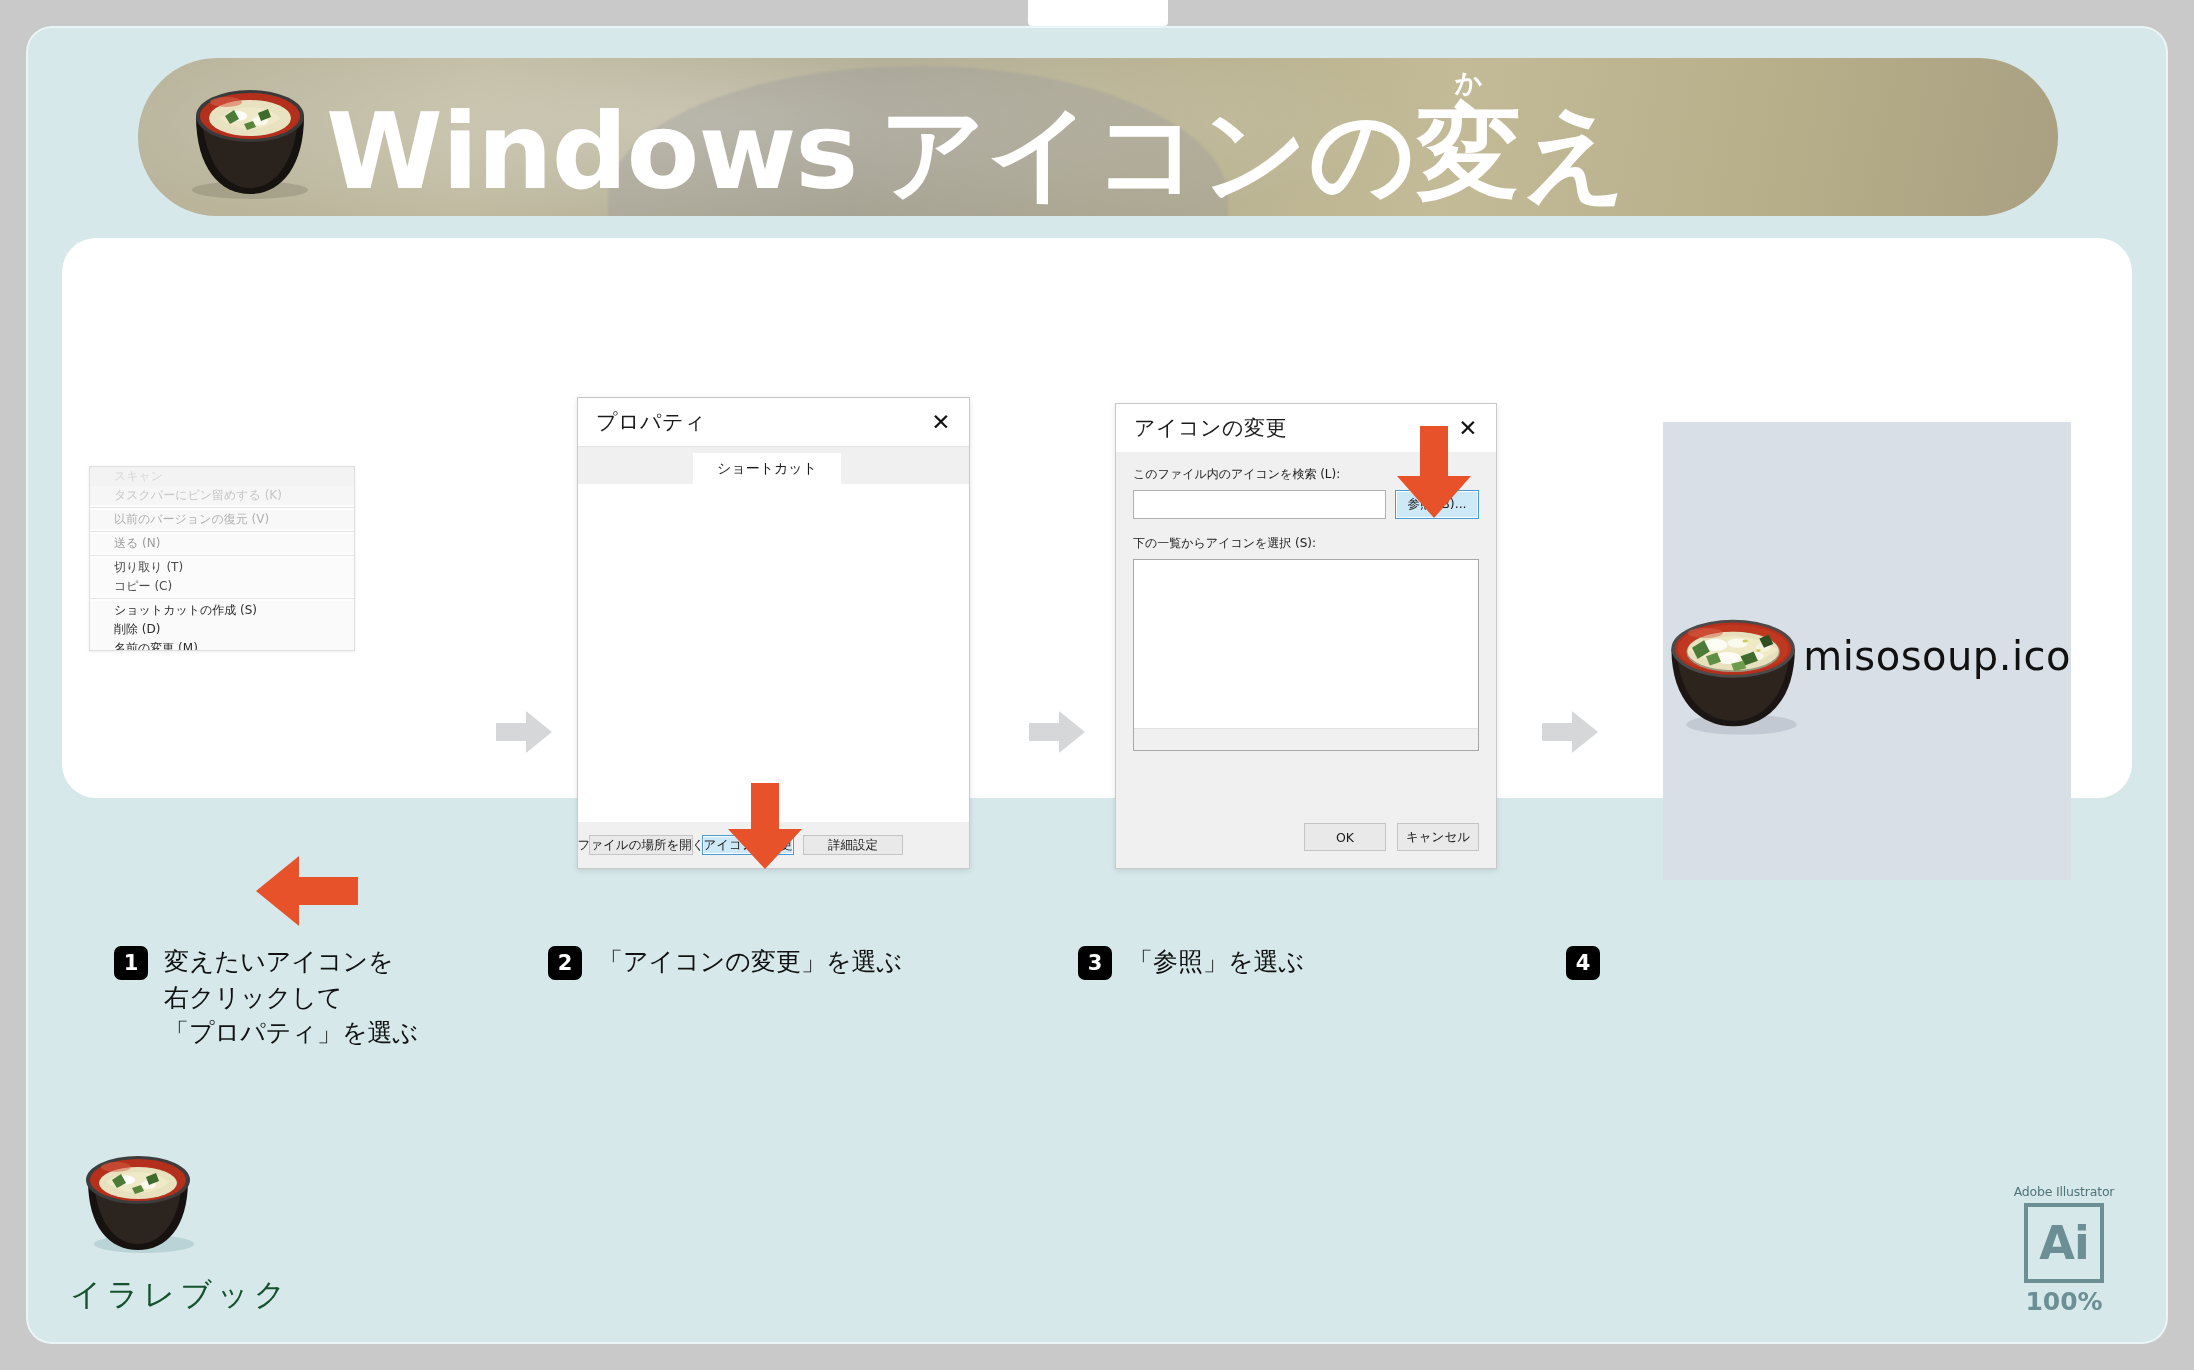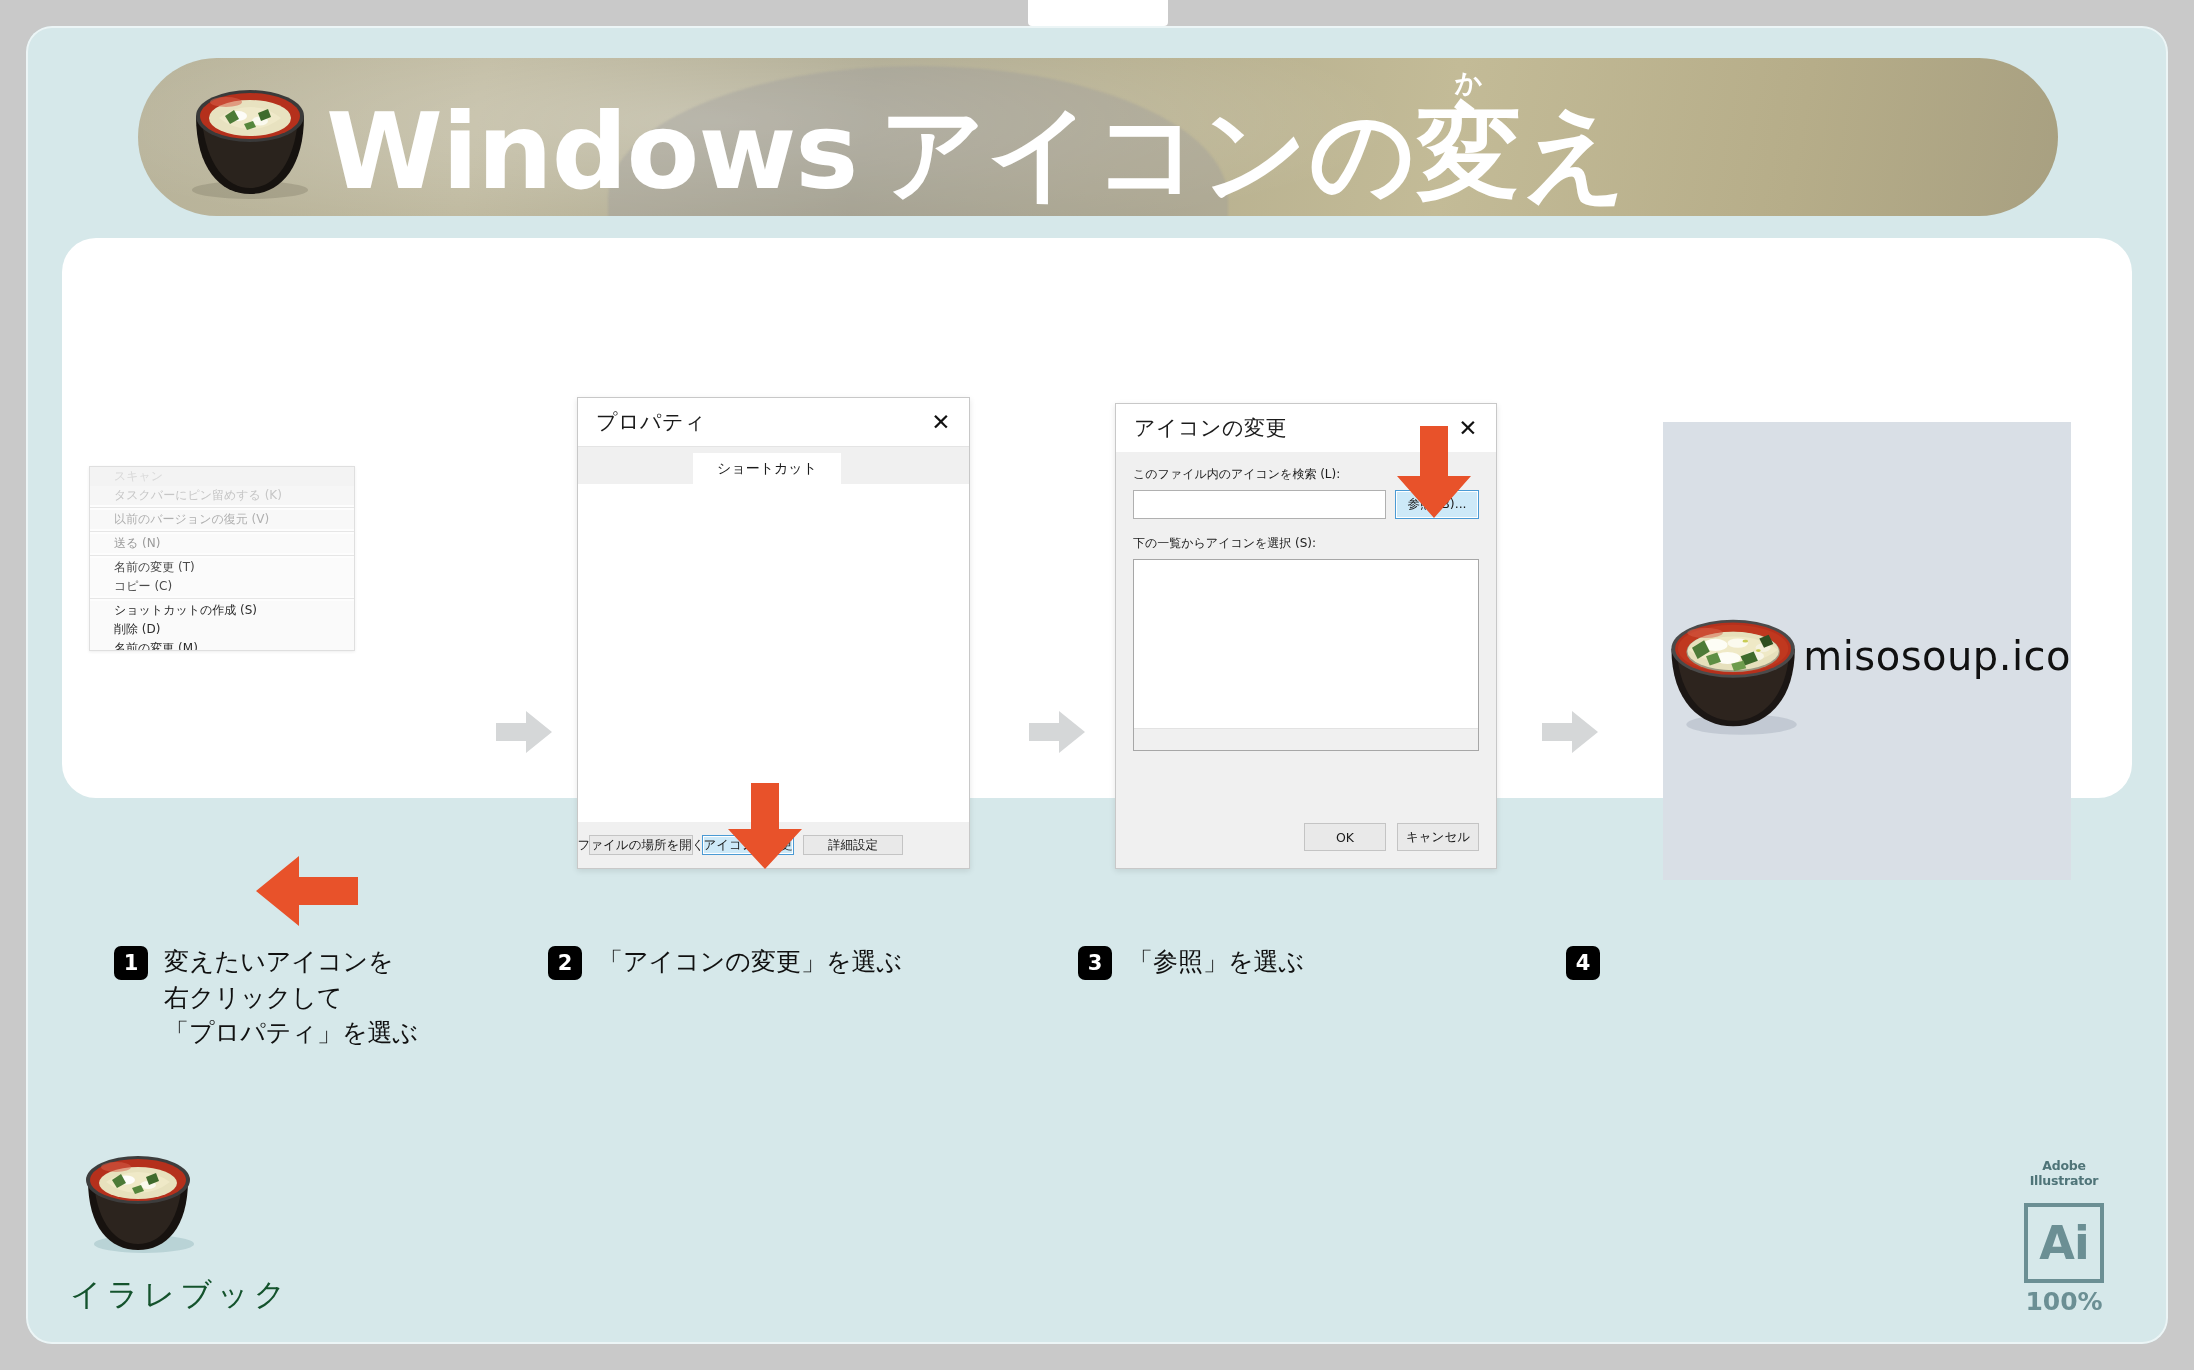--- a/index.html
+++ b/index.html
@@ -338,23 +338,23 @@
   #ai-badge {
     position: absolute;
     right: 46px; bottom: 28px;
     width: 116px;
     text-align: center;
     color: #5b8186;
     font-family: "DejaVu Sans", sans-serif;
   }
   #ai-badge .ai-name {
     font-size: 12.5px;
-    font-weight: 700;
+    font-weight: 400;
     letter-spacing: -0.2px;
-    margin-bottom: 15px;
+    margin-bottom: 4px;
     color: #4f7478;
   }
   #ai-badge .ai-box {
     width: 80px; height: 80px;
     margin: 0 auto;
     border: 4px solid #6b8f94;
     display: flex; align-items: center; justify-content: center;
     font-size: 46px;
     font-weight: 700;
     color: #6b8f94;
@@ -410,21 +410,21 @@
     <div id="card"></div>
 
     <div id="ctxmenu">
       <div class="mi faded-1">スキャン</div>
       <div class="mi faded-2">タスクバーにピン留めする (K)</div>
       <div class="sep"></div>
       <div class="mi faded-3">以前のバージョンの復元 (V)</div>
       <div class="sep"></div>
       <div class="mi faded-4">送る (N)</div>
       <div class="sep"></div>
-      <div class="mi normal">名前の変更 (T)</div>
+      <div class="mi normal">切り取り (T)</div>
       <div class="mi normal">コピー (C)</div>
       <div class="sep"></div>
       <div class="mi dark">ショットカットの作成 (S)</div>
       <div class="mi dark">削除 (D)</div>
       <div class="mi dark">名前の変更 (M)</div>
 
     </div>
 
     <svg class="arrow-orange" style="left:228px; top:824px; width:110px; height:82px;" viewBox="0 0 110 82">
       <path d="M2 41 L45 6 L45 27 L104 27 L104 55 L45 55 L45 76 Z" fill="#e8522a"></path>

